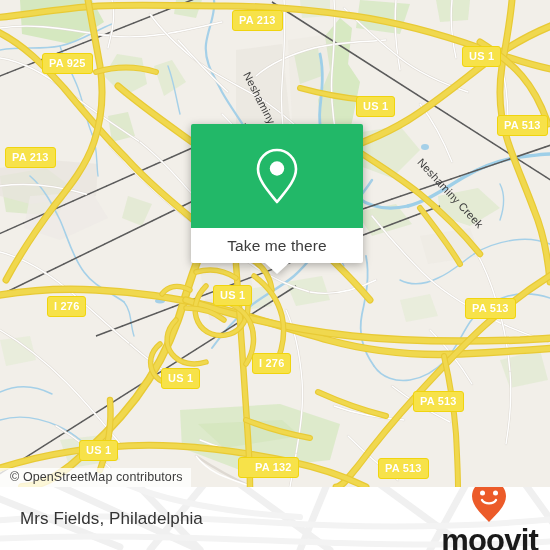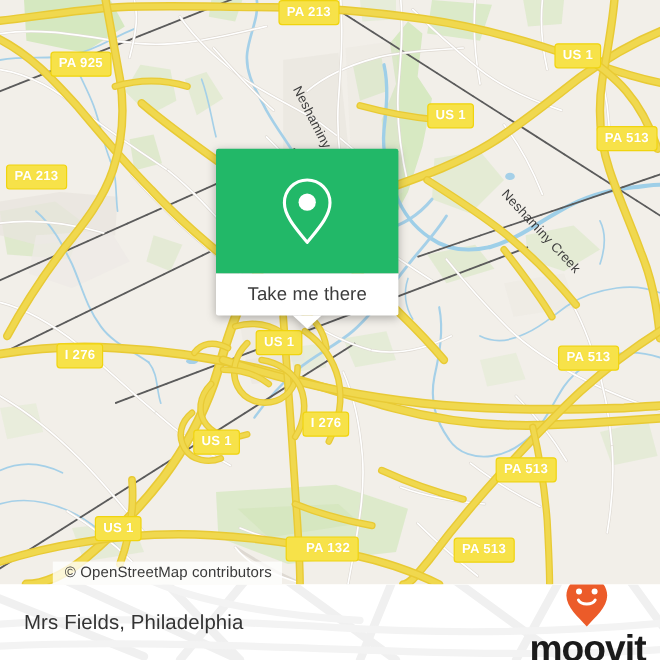--- a/index.html
+++ b/index.html
@@ -30,55 +30,55 @@
   .attrib {
     position: absolute;
     left: 0; top: 468px;
     padding: 2px 8px 3px 10px;
     background: rgba(255,255,255,0.78);
     font-size: 12.5px;
     color: #3b3b3b;
     letter-spacing: 0.1px;
     white-space: nowrap;
     z-index: 40;
-    margin-left: 44px;
   }
 
   
   .shield {
     position: absolute;
     background: #f7e249;
     border: 1.6px solid #f0d40f;
     border-radius: 3px;
     color: #ffffff;
     font-size: 11px;
     font-weight: bold;
     line-height: 1;
     padding: 3.5px 6px 4.5px 6px;
     white-space: nowrap;
     letter-spacing: 0.2px;
     z-index: 20;
     text-shadow: 0 0 1px rgba(240,212,15,0.55);
+    margin-top: 10px;
   }
 
   
   .creeklabel {
     position: absolute;
     font-size: 11px;
     color: #3c3c3c;
     white-space: nowrap;
     z-index: 18;
     letter-spacing: 0.2px;
   }
 
   
   #callout {
     position: absolute;
-    left: 180px; top: 124px;
-    width: 152px;
+    left: 191px; top: 124px;
+    width: 172px;
     z-index: 60;
     filter: drop-shadow(0 2px 4px rgba(0,0,0,0.30));
     text-align: right;
   }
   #callout .photo {
     height: 104px;
     background: #22b868;
     border-radius: 2px 2px 0 0;
     display: flex;
     align-items: center;

